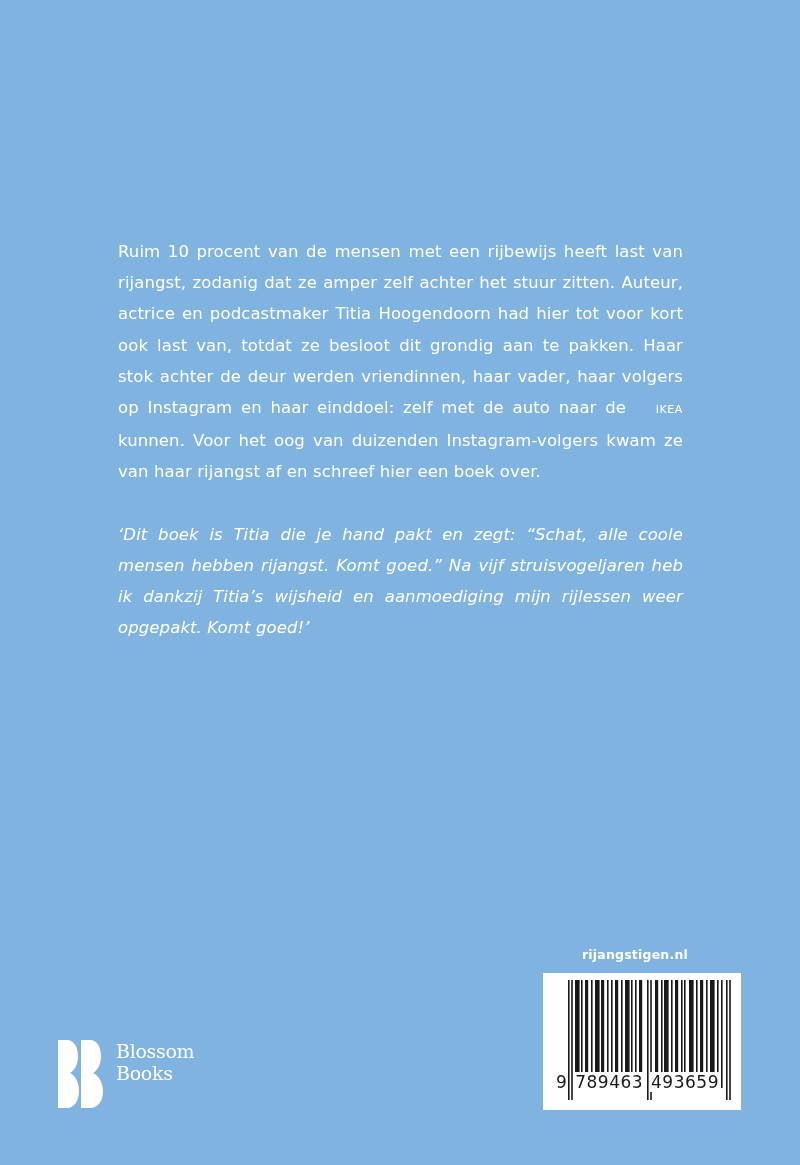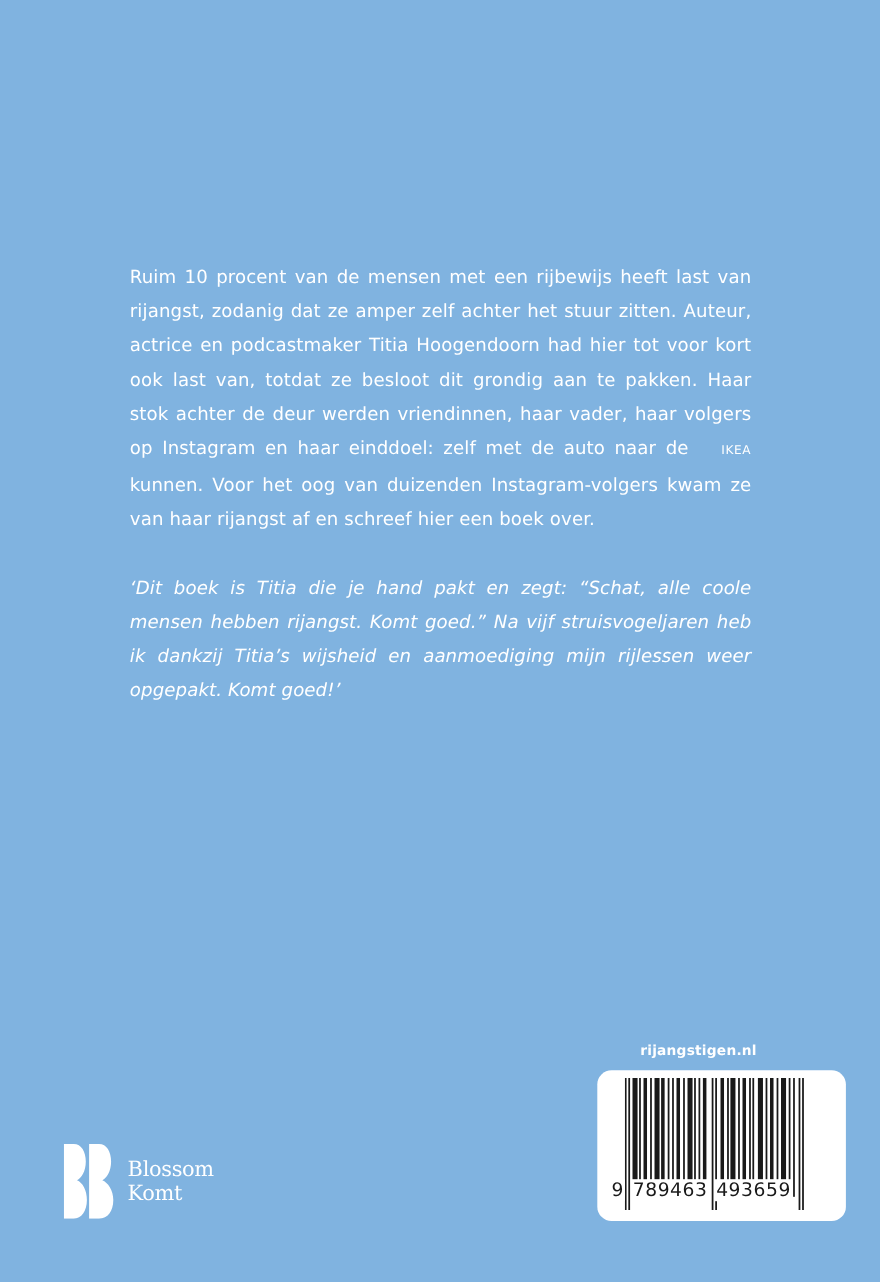--- a/index.html
+++ b/index.html
@@ -16,36 +16,36 @@
       text-align: justify; letter-spacing: 0.1px;
     }
     .blurb p { margin: 0; }
     .p1 { margin-bottom: 31px !important; }
     .p2 { margin-bottom: 31px !important; }
     .smallcaps { font-size: 11px; letter-spacing: 0.6px; padding-left: 21px; }
     .quote { font-style: italic; }
     .attribution { font-weight: bold; }
     .logo {
       position: absolute; left: 58px; top: 1040px;
-      display: flex; align-items: center;
+      display: flex; 
     }
     .logo-mark { width: 46px; height: 68px; display: block; }
     .logo-text {
       margin-left: 12px;
       font-family: "DejaVu Serif", serif;
       font-size: 19px; line-height: 22px; color: #fff;
       letter-spacing: -0.3px;
     }
     .website {
       position: absolute; left: 582px; top: 947px;
       font-size: 12.5px; font-weight: bold; color: #fff; letter-spacing: 0.2px;
     }
     .barcode-box {
       position: absolute; left: 543px; top: 973px;
-      width: 226px; height: 137px; background: #fff; border-radius: 13px;
+      width: 198px; height: 137px; background: #fff;
     }
     .barcode-bars { position: absolute; left: 25px; top: 7px; width: 165px; height: 120px; }
     .barcode-digits {
       position: absolute; left: 12px; top: 99px;
       font-family: "DejaVu Sans", sans-serif; font-size: 17px; color: #1a1a1a;
       letter-spacing: 0.5px; background: transparent;
     }
     .barcode-digits span { background: #fff; padding: 0 1px; }
   </style>
 </head>
@@ -56,21 +56,21 @@
   <p class="quote">‘Dit boek is Titia die je hand pakt en zegt: “Schat, alle coole mensen hebben rijangst. Komt goed.” Na vijf struisvogeljaren heb ik dankzij Titia’s wijsheid en aanmoediging mijn rijlessen weer opgepakt. Komt goed!’</p>
 </div>
 
 <div class="logo">
   <svg class="logo-mark" viewBox="0 0 46 68">
     <path d="M0 0 H9 C16 0 20 7 20 16 C20 25 16 31 12 33 C17 35 21 42 21 51 C21 61 16 68 9 68 H0 Z" fill="#fff"></path>
     <path d="M23 0 H32 C39 0 43 7 43 16 C43 25 39 31 35 33 C40 35 45 42 45 51 C45 61 40 68 32 68 H23 Z" fill="#fff"></path>
   </svg>
   <div class="logo-text">
     <div>Blossom</div>
-    <div>Komt</div>
+    <div>Books</div>
   </div>
 </div>
 
 <div class="website">rijangstigen.nl</div>
 
 <div class="barcode-box">
   <svg class="barcode-bars" viewBox="0 0 165 120" preserveAspectRatio="none">
     <g fill="#1a1a1a">
       <rect x="0" y="0" width="1.6" height="120"></rect>
       <rect x="3.2" y="0" width="1.6" height="120"></rect>

